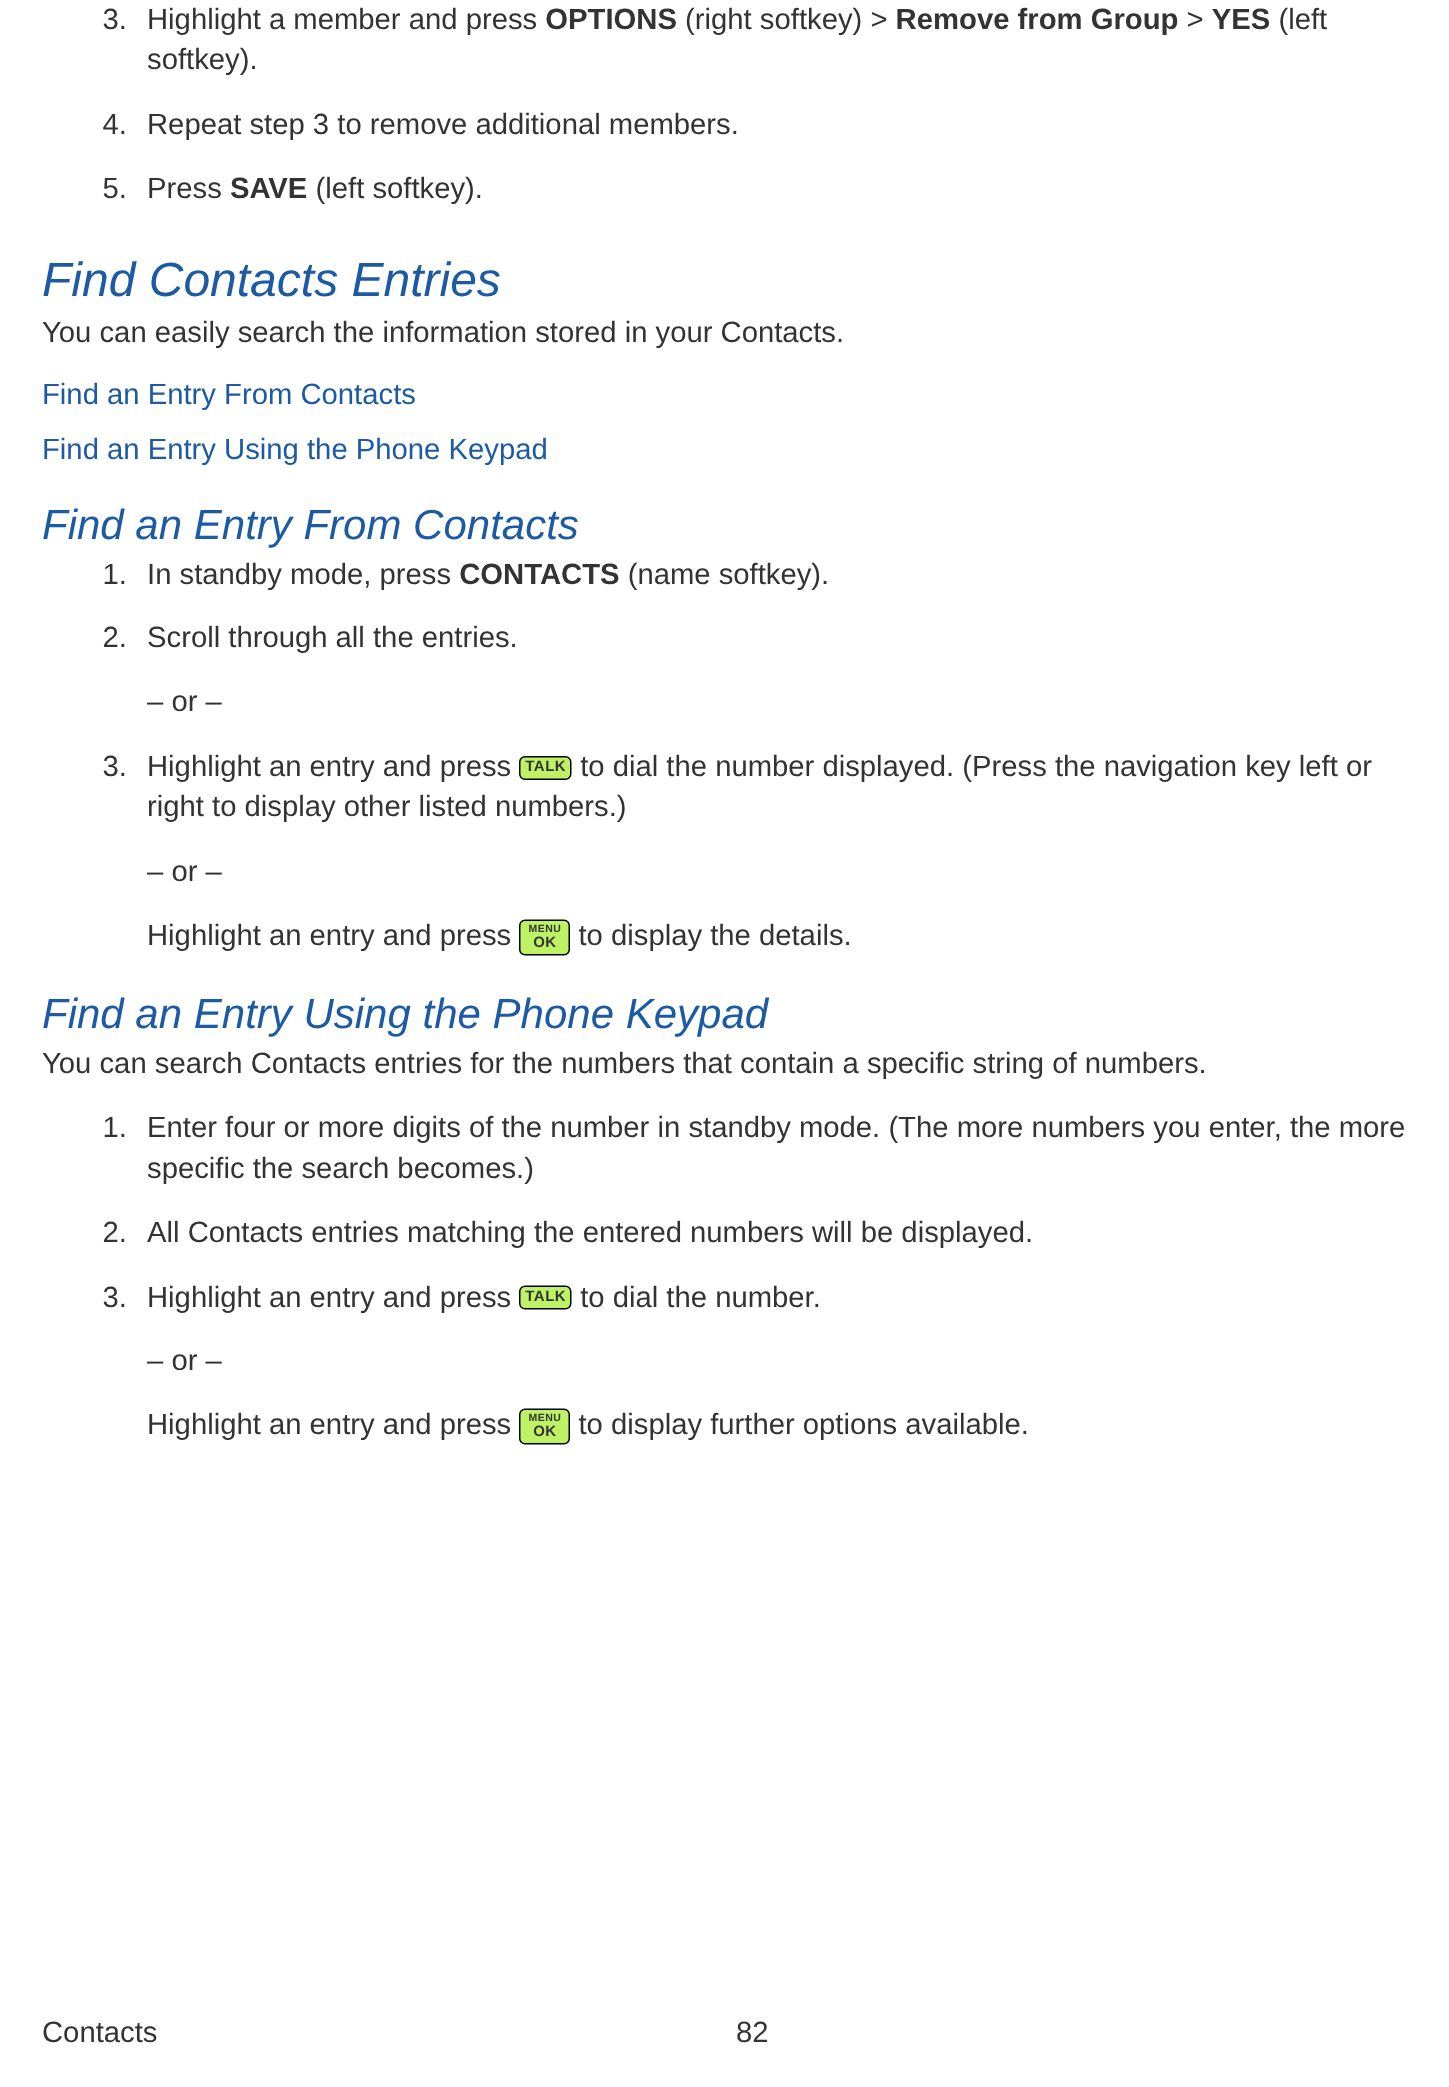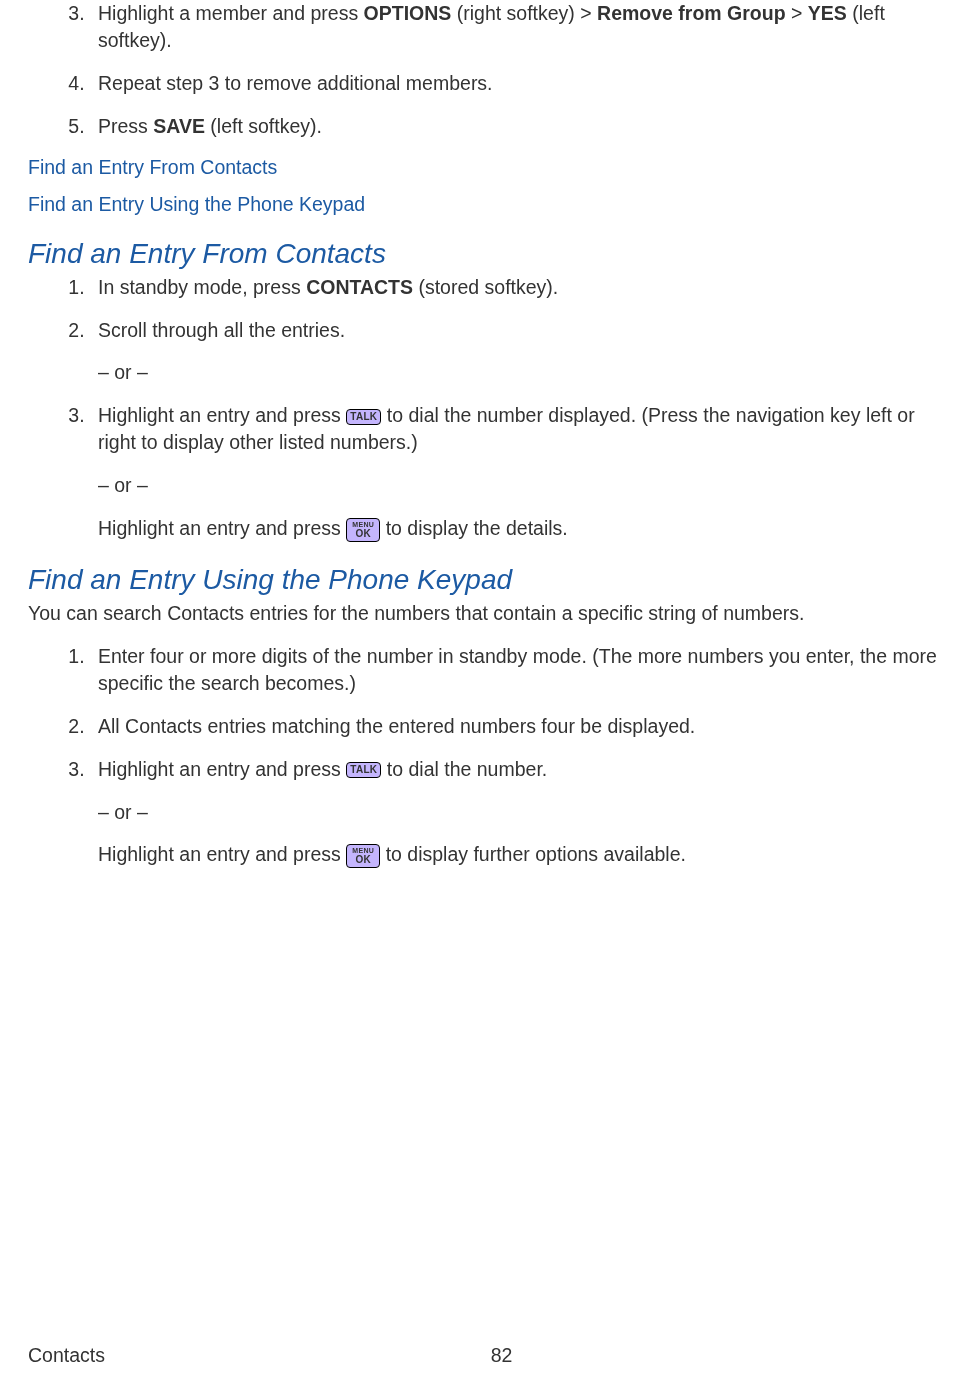--- a/index.html
+++ b/index.html
@@ -68,21 +68,21 @@
     font-size: 10px;
     font-weight: bold;
     text-align: center;
     line-height: 1;
     padding: 2px 3px 2px 3px;
     vertical-align: middle;
     min-width: 26px;
     letter-spacing: 0.3px;
     font-family: Arial, sans-serif;
     font-style: normal;
-    background: #c4b5fd;
+    background: #bef264;
   }
   .key-menu-ok .top {
     display: block;
     font-size: 7px;
     line-height: 1;
     margin-bottom: 1px;
   }
   .key-menu-ok .bot {
     display: block;
     font-size: 10px;
@@ -108,46 +108,48 @@
   <ol start="3">
     <li>
       <span>Highlight a member and press </span><span class="bold">OPTIONS</span><span> (right softkey) &gt; </span><span class="bold">Remove from Group</span><span> &gt; </span><span class="bold">YES</span><span> (left softkey).</span>
     </li>
     <li>Repeat step 3 to remove additional members.</li>
     <li>
       <span>Press </span><span class="bold">SAVE</span><span> (left softkey).</span>
     </li>
   </ol>
 
+  <h1 class="section">Find Contacts Entries</h1>
+  <p class="body-text">You can easily search the information stored in your Contacts.</p>
   <p class="link-line">Find an Entry From Contacts</p>
   <p class="link-line">Find an Entry Using the Phone Keypad</p>
 
   <h2 class="subsection">Find an Entry From Contacts</h2>
   <ol>
     <li>
-      <span>In standby mode, press </span><span class="bold">CONTACTS</span><span> (stored softkey).</span>
+      <span>In standby mode, press </span><span class="bold">CONTACTS</span><span> (name softkey).</span>
     </li>
     <li>
       <span>Scroll through all the entries.</span>
       <div class="sub">– or –</div>
     </li>
     <li>
       <span>Highlight an entry and press </span><span class="key">TALK</span><span> to dial the number displayed. (Press the navigation key left or right to display other listed numbers.)</span>
       <div class="sub">– or –</div>
       <div class="sub">
         <span>Highlight an entry and press </span><span class="key key-menu-ok"><span class="top">MENU</span><span class="bot">OK</span></span><span> to display the details.</span>
       </div>
     </li>
   </ol>
 
   <h2 class="subsection">Find an Entry Using the Phone Keypad</h2>
   <p class="body-text">You can search Contacts entries for the numbers that contain a specific string of numbers.</p>
   <ol>
     <li>Enter four or more digits of the number in standby mode. (The more numbers you enter, the more specific the search becomes.)</li>
-    <li>All Contacts entries matching the entered numbers four be displayed.</li>
+    <li>All Contacts entries matching the entered numbers will be displayed.</li>
     <li>
       <span> Highlight an entry and press </span><span class="key">TALK</span><span> to dial the number.</span>
       <div class="sub">– or –</div>
       <div class="sub">
         <span>Highlight an entry and press </span><span class="key key-menu-ok"><span class="top">MENU</span><span class="bot">OK</span></span><span> to display further options available.</span>
       </div>
     </li>
   </ol>
 
   <div class="footer">

